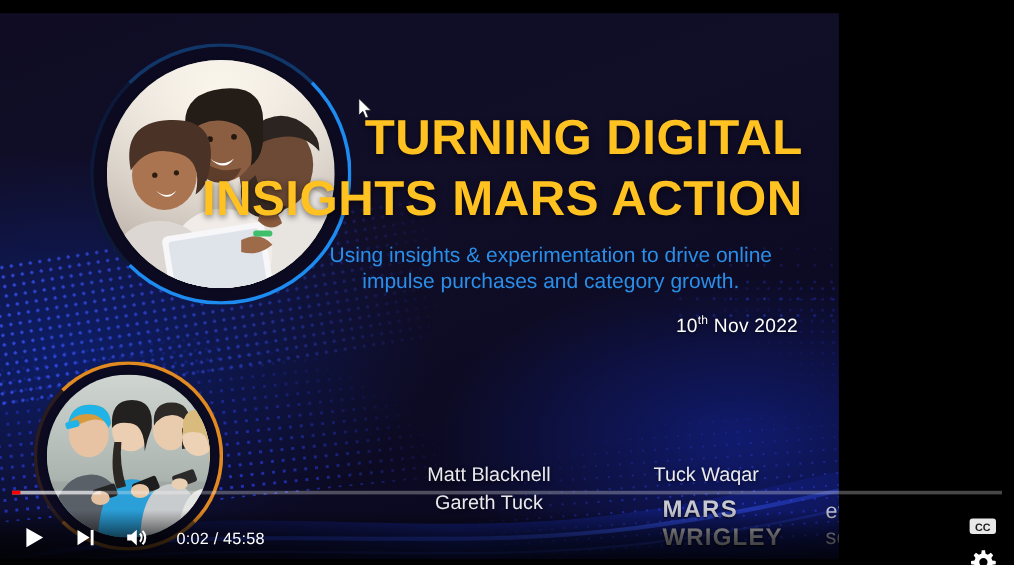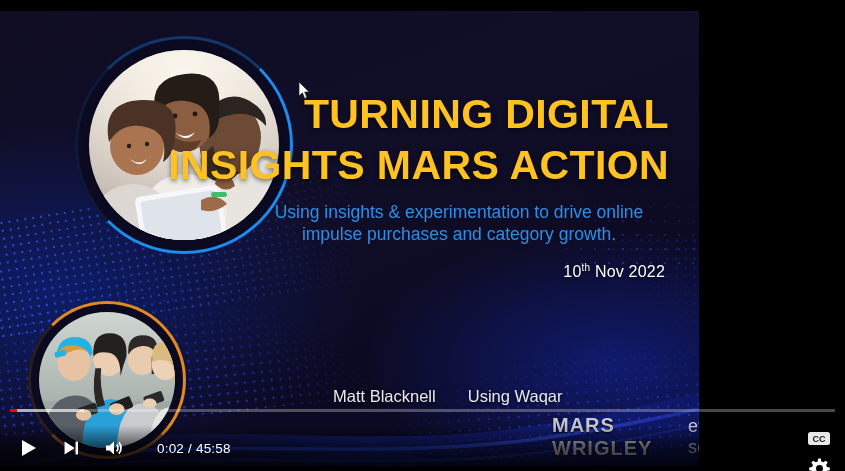--- a/index.html
+++ b/index.html
@@ -79,21 +79,21 @@
     font-size:41px;line-height:51px;white-space:nowrap;
     text-shadow:0 2px 5px rgba(0,0,0,.55);}
   #subtitle{position:absolute;right:30px;top:190px;width:420px;text-align:center;
     color:#2a8fe8;font-size:17.5px;line-height:22px;font-weight:400;}
   #talk-date{position:absolute;right:34px;top:251px;color:#ffffff;font-size:16px;
     letter-spacing:.2px;text-shadow:0 1px 3px rgba(0,0,0,.6);margin-left:16px;}
   #talk-date sup{font-size:10px;vertical-align:super;}
 
   
   #speakers{position:absolute;right:36px;top:376px;width:330px;
-    display:grid;grid-template-columns:1fr 1fr 1fr 1fr;column-gap:32px;row-gap:4px;
+    display:grid;grid-template-columns:1fr 1fr;column-gap:32px;row-gap:4px;
     color:#e9e9ee;font-size:16.5px;text-align:center;}
   #speakers span{white-space:nowrap;text-shadow:0 1px 3px rgba(0,0,0,.6);}
 
   
   #logos{position:absolute;left:0;right:0;bottom:2px;height:36px;}
   #logo-mars{position:absolute;left:552px;bottom:4px;color:#c8c8d2;font-weight:bold;
     font-size:20px;letter-spacing:1px;text-shadow:0 1px 2px #000;}
   #logo-eye{position:absolute;left:688px;bottom:6px;color:#c4c4ce;font-size:18px;
     letter-spacing:.3px;}
 
@@ -106,21 +106,21 @@
     background:rgba(255,255,255,.28);}
   #progress-loaded{position:absolute;left:0;top:0;height:3px;width:9%;
     background:rgba(255,255,255,.55);}
   #progress-played{position:absolute;left:0;top:0;height:3px;width:0.8%;background:#f00;}
 
   #ctrl-left{position:absolute;left:8px;top:0;height:46px;display:flex;align-items:center;gap:3px;}
   #ctrl-right{position:absolute;right:6px;top:0;height:46px;display:flex;align-items:center;gap:6px;flex-direction:column;}
   .cbtn{width:40px;height:46px;display:flex;align-items:center;justify-content:center;
     cursor:pointer;background:none;border:0;padding:0;}
   .cbtn svg{fill:#fff;}
-  #time{color:#fff;font-size:13.5px;margin-left:20px;letter-spacing:.2px;
+  #time{color:#fff;font-size:13.5px;margin-left:10px;letter-spacing:.2px;
     font-family:"Liberation Sans",sans-serif;white-space:nowrap;}
 
   
   #cursor{position:absolute;left:299px;top:82px;width:12px;height:18px;pointer-events:none;}
 </style>
 </head>
 <body>
 
 <div id="player">
 
@@ -252,21 +252,22 @@
       <div class="title-line">TURNING DIGITAL</div>
       <div class="title-line">INSIGHTS MARS ACTION</div>
     </div>
 
     <div id="subtitle">Using insights &amp; experimentation to drive online impulse purchases and category growth.</div>
 
     <div id="talk-date"><span>10</span><sup>th</sup><span> Nov 2022</span></div>
 
     <div id="speakers">
       <span>Matt Blacknell</span>
-      <span>Using Waqar</span>
+      <span>Tuck Waqar</span>
+      <span>Gareth Tuck</span>
     </div>
 
     <div id="logos">
       <div id="logo-mars">MARS WRIGLEY</div>
       <div id="logo-eye">eye square</div>
     </div>
   </div>
 
   <div id="controls">
 

